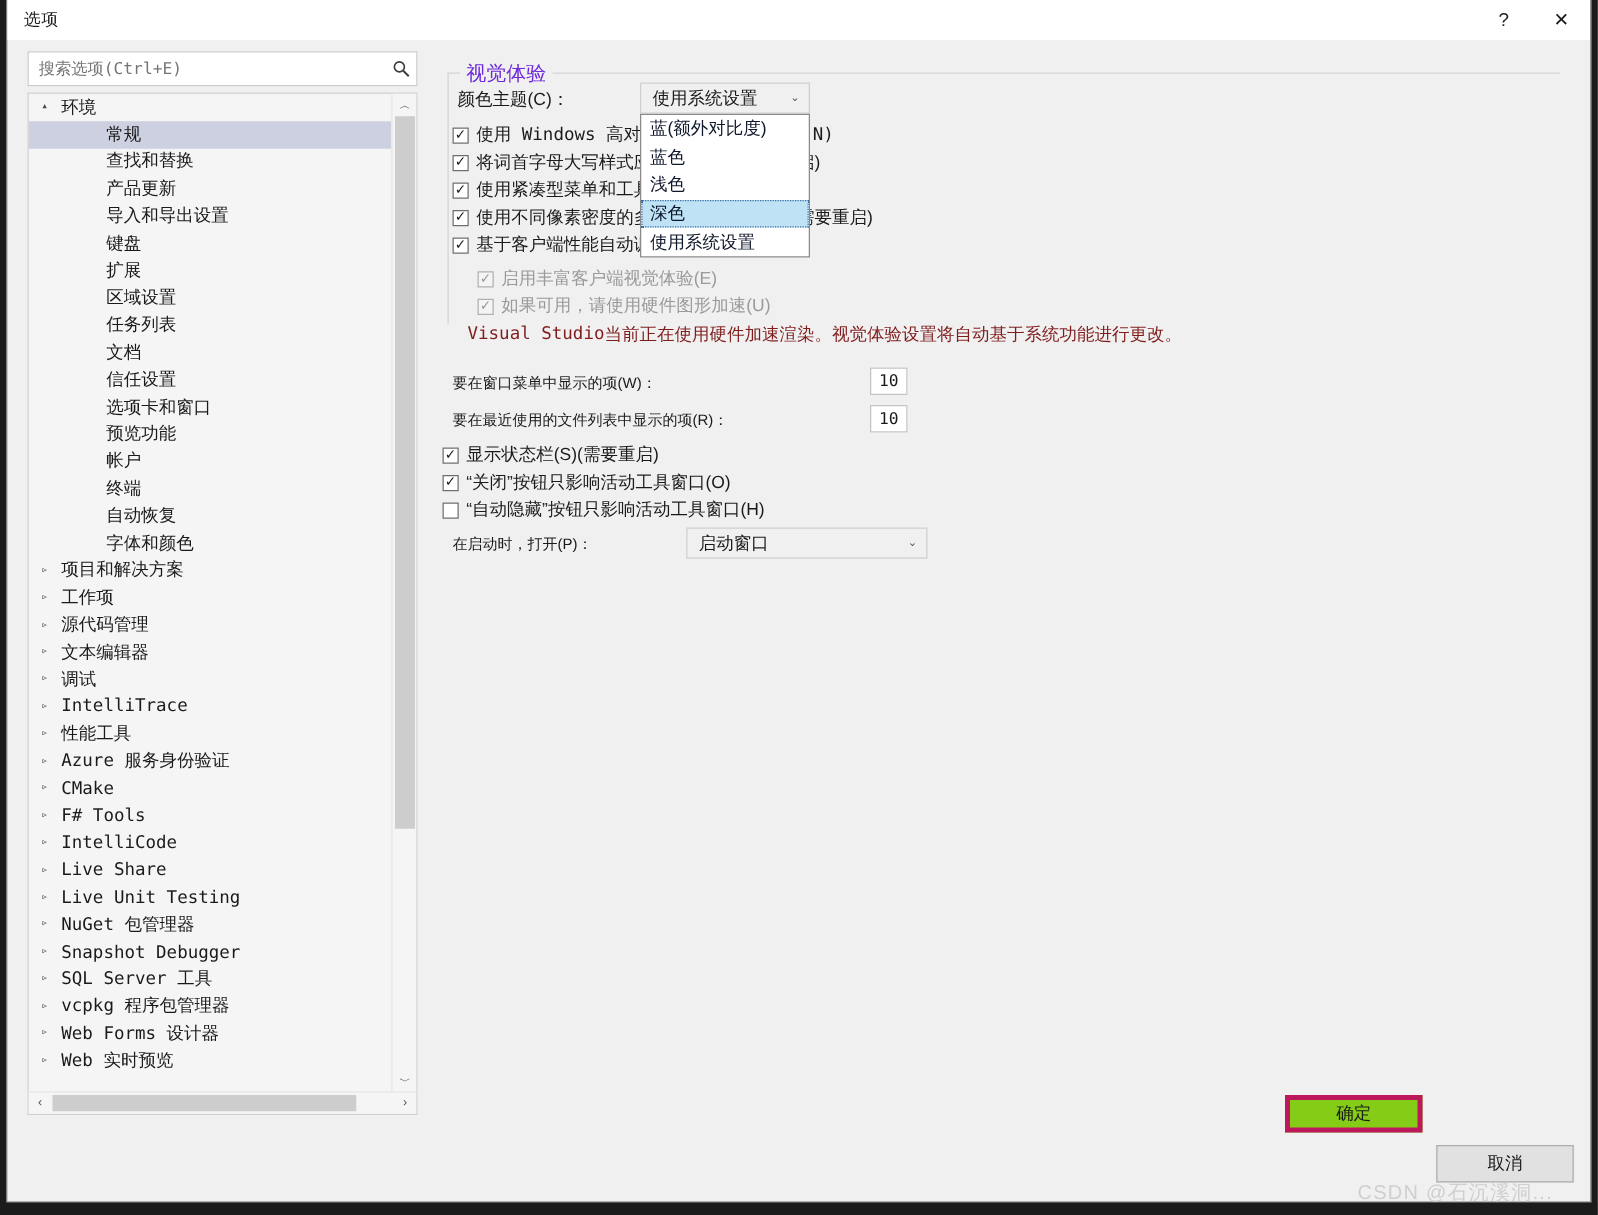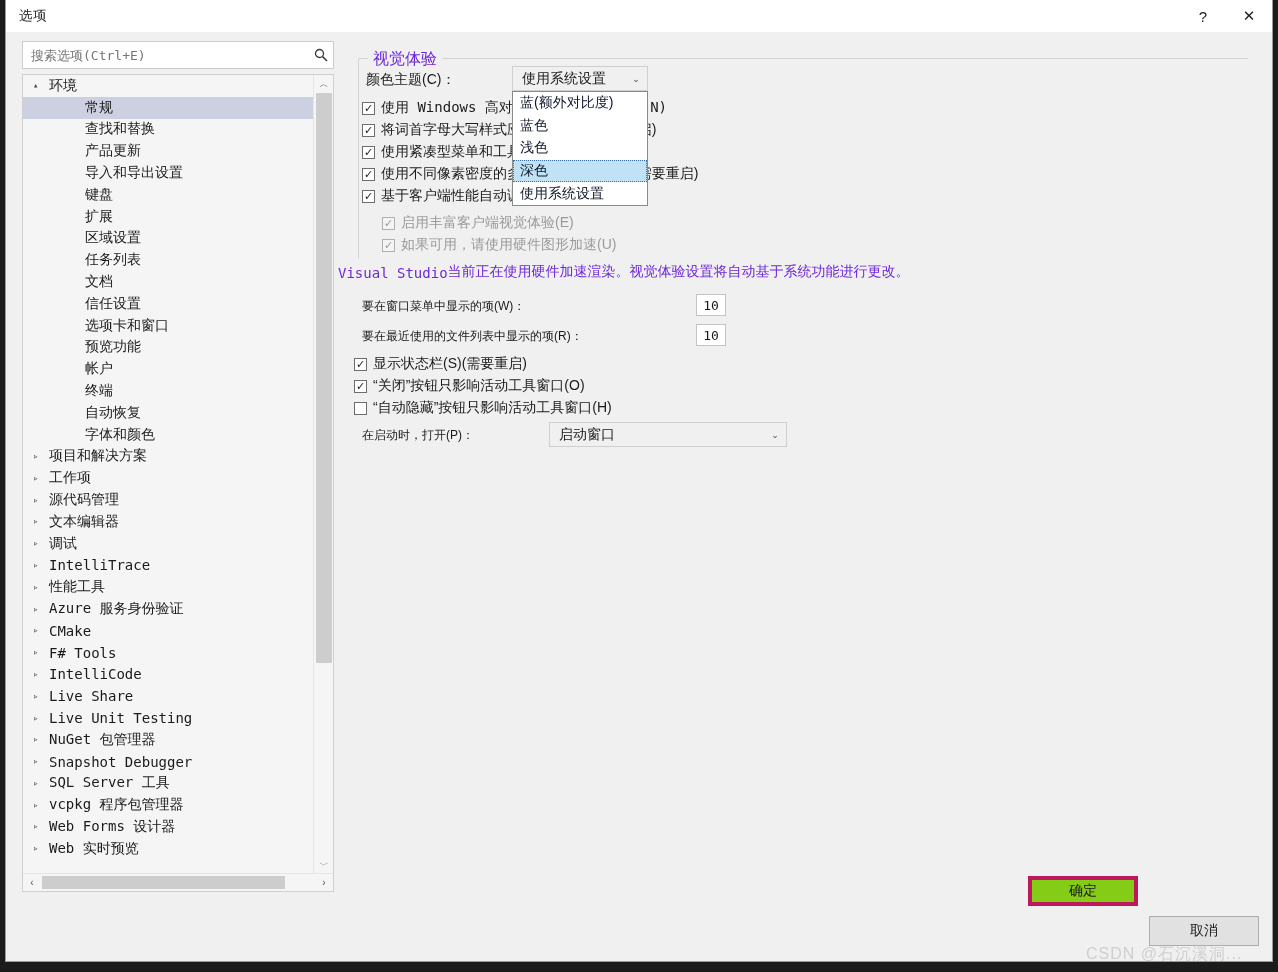--- a/index.html
+++ b/index.html
@@ -155,21 +155,21 @@
     border: 1px solid #cfcfcf;
     display: flex; align-items: center;
     font-size: 14px; color: #1a1a1a;
   }
   .combo .cv { padding-left: 9px; flex: 1; white-space: nowrap; }
   .combo .carr { width: 22px; text-align: center; font-size: 9px; color: #4d4d4d; }
   #combo-theme {
     left: 506px; top: 66px; width: 136px; height: 25px;
   }
   #combo-startup {
-    left: 543px; top: 422px; width: 238px; height: 25px;
+    left: 543px; top: 422px; width: 193px; height: 25px;
   }
 
   .cb-row {
     position: absolute;
     display: flex; align-items: center;
     font-size: 14px; color: #1a1a1a;
     white-space: nowrap;
   }
   .cbox {
     width: 13px; height: 13px;
@@ -179,25 +179,25 @@
     display: flex; align-items: center; justify-content: center;
     font-size: 11px; line-height: 1; color: #1a1a1a;
     flex: none;
   }
   .cbox.disabled { border-color: #b0b0b0; background: #f4f4f4; color: #9a9a9a; }
   .cb-row.disabled { color: #9a9a9a; }
   .cb-label { font-family: "DejaVu Sans Mono", "Liberation Sans", monospace; }
   .cb-label.sans { font-family: "Liberation Sans", sans-serif; }
 
   .info-box {
-    position: absolute; left: 332px; top: 259px;
+    position: absolute; left: 368px; top: 259px;
     width: 890px; height: 22px;
-    font-size: 14px; color: #6d28d9;
+    font-size: 14px; color: #7f1d1d;
     white-space: nowrap;
-    display: flex; align-items: flex-end;
+    display: flex; align-items: flex-start;
   }
   .info-box .mono { font-family: "DejaVu Sans Mono", monospace; }
 
   .num-row { position: absolute; font-size: 12px; color: #1a1a1a; }
   .num-input {
     position: absolute;
     width: 30px; height: 22px;
     border: 1px solid #c4c4c4;
     background: #fff;
     text-align: center;

